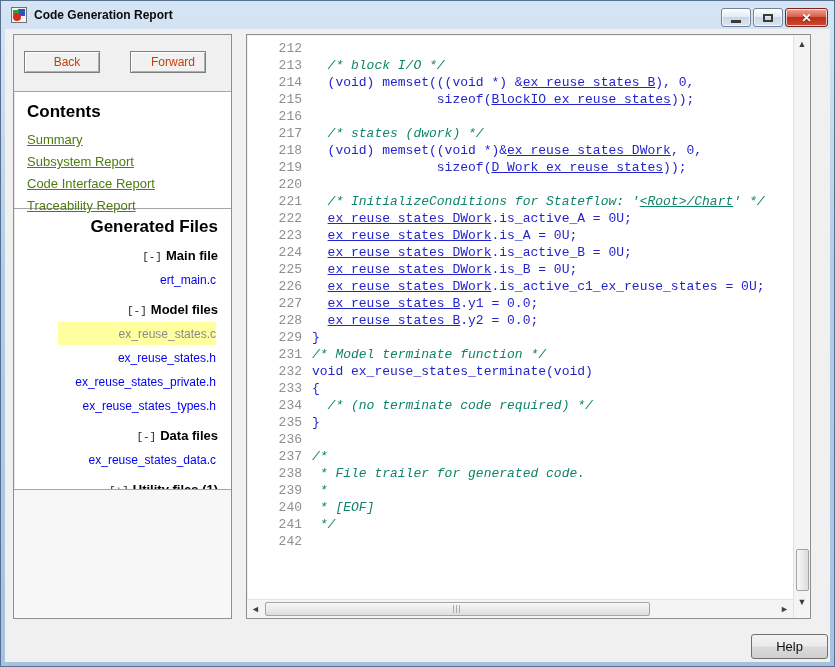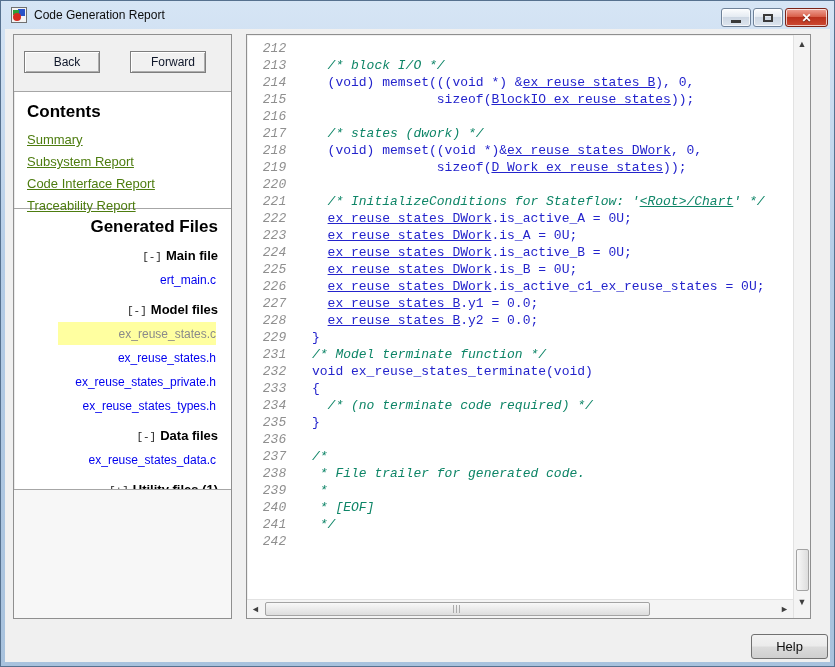--- a/index.html
+++ b/index.html
@@ -10,21 +10,21 @@
     border:1px solid #56718f; overflow:hidden; }
 
   
   .titlebar { position:absolute; left:1px; top:0; right:1px; height:28px;
     display:flex; align-items:center; }
   .app-icon { position:relative; width:16px; height:16px; margin:0 7px 0 9px;
     background:#f4f4f4; border:1px solid #707070; }
   .app-icon .b1 { position:absolute; right:1px; top:1px; width:7px; height:7px; background:#2a52c8; }
   .app-icon .b2 { position:absolute; left:1px; top:2px; width:6px; height:5px; background:#2e9e3a; }
   .app-icon .b3 { position:absolute; left:1px; bottom:1px; width:8px; height:8px; border-radius:50%; background:#d42a1e; }
-  .title-text { font-size:12px; color:#0c0c0c; }
+  .title-text { font-size:12px; color:#0c0c0c;font-weight:bold; }
 
   .winbtns { position:absolute; right:6px; top:7px; display:flex; gap:2px; }
   .winbtn { width:30px; height:19px; border:1px solid #6f8299; border-radius:3px;
     background:linear-gradient(#fcfdfe,#e5ebf2 45%,#ccd6e2 46%,#dde5ee);
     display:flex; align-items:center; justify-content:center; box-shadow:inset 0 0 0 1px rgba(255,255,255,.7); }
   .winbtn.close { width:43px; border-color:#7c2418;
     background:linear-gradient(#efa195,#d9604b 45%,#bc3ixe 46%,#c64a35);
     background:linear-gradient(#efa195,#d9604b 45%,#ba2f1b 46%,#cc4933); }
   .glyph-min { width:10px; height:3px; background:#3a3a3a; margin-top:8px; }
   .glyph-max { width:10px; height:8px; border:2px solid #3a3a3a; background:transparent; }
@@ -32,21 +32,21 @@
     text-shadow:0 1px 1px rgba(0,0,0,.45); }
 
   
   .client { position:absolute; left:4px; right:4px; top:28px; bottom:4px; background:#f0f0f0; }
 
   
   .sidebar { position:absolute; left:8px; top:5px; width:219px; height:585px;
     background:#ffffff; border:1px solid #8f8f8f;
     box-shadow:inset 1px 1px 0 rgba(0,0,0,.08); display:flex; flex-direction:column; }
   .nav-row { height:57px; background:#f0f0f0; position:relative; border-bottom:1px solid #a6a6a6; }
-  .nav-btn { position:absolute; top:16px; width:76px; height:22px; font-size:12px; color:#0f172a;
+  .nav-btn { position:absolute; top:16px; width:76px; height:22px; font-size:12px; color:#c2410c;
     background:#f1f1f1; border:1px solid #7e7e7e;
     box-shadow:inset 1px 1px 0 #ffffff, inset -1px -1px 0 #adadad;
     display:flex; align-items:center; justify-content:center; cursor:default;padding-left:10px; }
   .nav-btn.back { left:10px; } .nav-btn.fwd { left:116px; }
 
   .contents-sec { height:117px; padding:10px 13px; border-bottom:1px solid #a6a6a6; }
   .sec-title { font-size:17px; font-weight:bold; color:#000; margin-bottom:7px; }
   .side-link { display:block; font-size:13px; color:#4d7c0f; text-decoration:underline;
     line-height:22px; cursor:pointer; }
 
@@ -59,21 +59,21 @@
   .file-row.sel { background:#ffffa0; }
   .file-link { font-size:12px; color:#0000ee; cursor:pointer; }
   .file-row.sel .file-link { color:#8a8a8a; }
   .side-fill { flex:1; background:#f7f7f7; }
 
   
   .codepanel { position:absolute; left:241px; top:5px; width:565px; height:585px;
     background:#ffffff; border:1px solid #8f8f8f; box-shadow:inset 1px 1px 0 rgba(0,0,0,.06); }
   .codelines { position:absolute; left:0; top:0; right:17px; bottom:19px; overflow:hidden; padding-top:5px; }
   .cline { display:flex; height:17px; font-family:"Liberation Mono", monospace; font-size:13px; line-height:17px; }
-  .lnum { width:55px; text-align:center; color:#8f8f8f; font-style:italic; flex:none; }
+  .lnum { width:55px; text-align:right; color:#8f8f8f; flex:none; }
   .ctext { white-space:pre; margin-left:10px; }
   .ck { color:#2424cc; }
   .cm { color:#0e8567; font-style:italic; }
   .cl { color:#2424cc; text-decoration:underline; cursor:pointer; }
   .cg { color:#0e8567; font-style:italic; text-decoration:underline; cursor:pointer; }
 
   
   .vscroll { position:absolute; right:0; top:0; width:17px; height:100%;
     background:#f4f4f4; border-left:1px solid #e2e2e2; }
   .hscroll { position:absolute; left:0; bottom:0; right:17px; height:19px;

